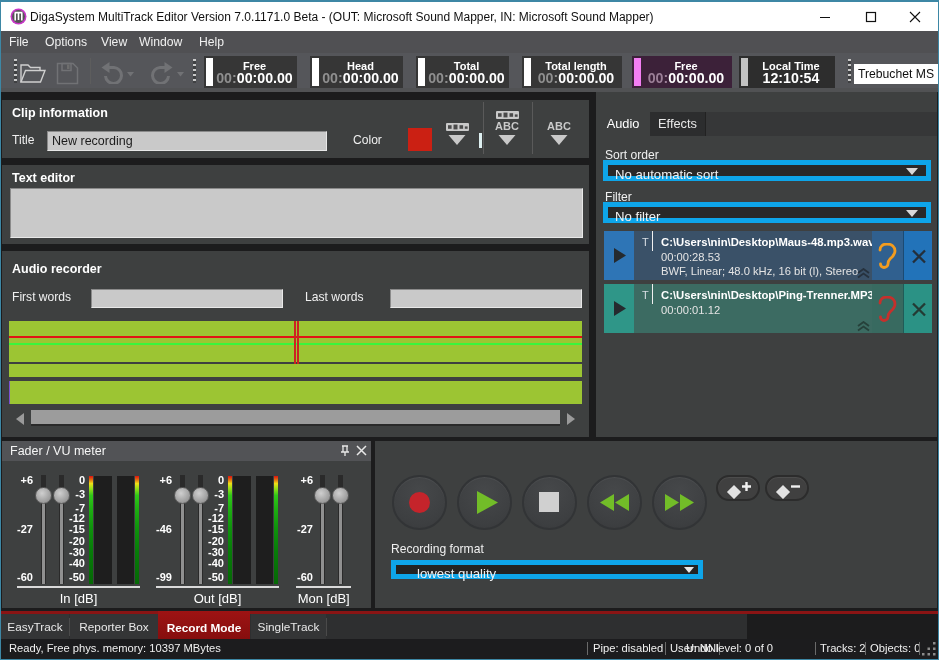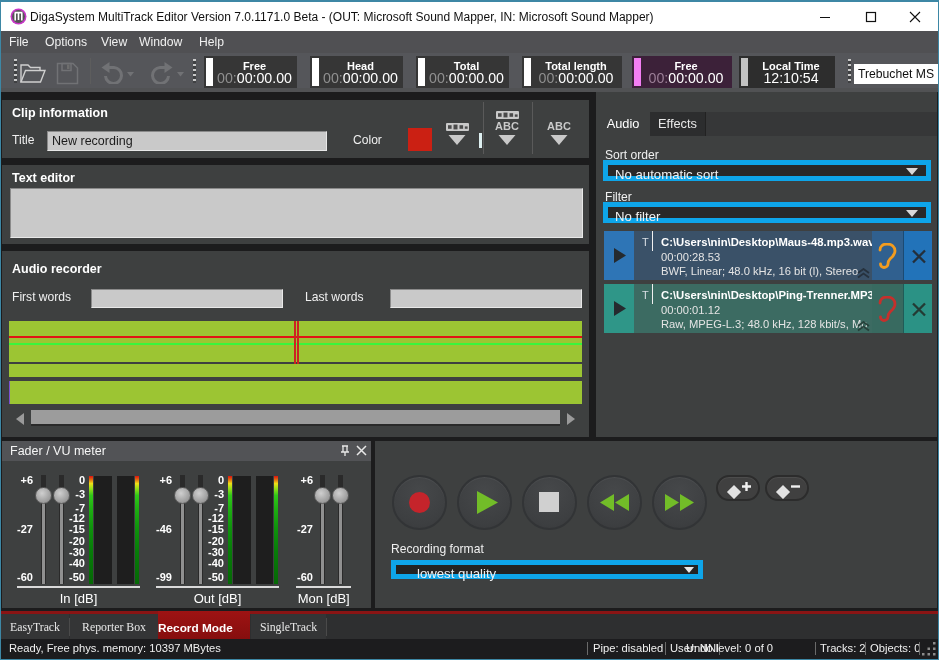--- a/index.html
+++ b/index.html
@@ -16,21 +16,21 @@
 #menubar span{position:absolute;top:4px;}
 
 #toolbar{left:1px;top:53px;width:937px;height:35px;background:#55565a;}
 #tbedge{left:1px;top:86px;width:937px;height:2px;background:#2e2f30;}
 #tbstrip2{left:1px;top:88px;width:937px;height:4px;background:#515254;}
 .grip{top:6px;width:3px;height:24px;background-image:repeating-linear-gradient(180deg,#c8c8c8 0 2px,#3f4042 2px 5px);}
 .tsep{top:5px;width:1px;height:26px;background:#5d5d5d;}
 .tbox{top:3px;height:32px;background:#363636;}
 .tbar{position:absolute;left:2px;top:2px;bottom:2px;width:7px;background:#fff;}
 .tlabel{position:absolute;left:10px;right:2px;top:4px;text-align:center;font-size:11px;font-weight:bold;color:#fff;}
-.ttime{position:absolute;left:10px;right:2px;top:14px;text-align:center;font-size:14.2px;font-weight:normal;color:#fff;}
+.ttime{position:absolute;left:10px;right:2px;top:14px;text-align:center;font-size:14.2px;font-weight:bold;color:#fff;}
 .tdim{color:#8f8f8f;}
 #trebuchet{left:853px;top:11px;width:84px;height:20px;background:#fff;color:#101010;font-size:12.2px;text-align:center;line-height:20px;}
 
 .sect{left:2px;width:587px;background:#3e4040;}
 .seclabel{position:absolute;left:10px;font-size:12.5px;font-weight:bold;color:#fff;}
 .lbl{font-size:12.1px;color:#f0f0f0;}
 .inp{background:#c9c9c9;border-top:1px solid #8a8a8a;border-left:1px solid #8a8a8a;border-right:1px solid #e8e8e8;border-bottom:1px solid #e8e8e8;}
 
 #clipboard{left:596px;top:92px;width:341px;height:345px;background:#3e4040;}
 .phead{position:absolute;left:0;top:0;width:100%;height:20px;background:#525356;}
@@ -55,21 +55,21 @@
 .strack .lower{position:absolute;left:1px;right:1px;bottom:0;background:#909090;}
 .knob{position:absolute;width:17px;height:17px;border-radius:50%;background:radial-gradient(circle at 40% 35%,#cfcfcf,#9a9a9a 70%,#7c7c7c);border:1px solid #5c5c5c;}
 .vustrip{position:absolute;width:4px;background:linear-gradient(180deg,#e01010 0%,#e06010 3%,#f0e018 7%,#a0e018 11%,#30c818 18%,#1faf12 30%,#0f930c 48%,#077c08 70%,#056805 100%);}
 .vubox{position:absolute;background:#1e1e1e;}
 .gline{position:absolute;height:2px;background:#dadada;}
 .glabel{position:absolute;font-size:13px;color:#fff;text-align:center;}
 .cbtn{position:absolute;width:55px;height:55px;border-radius:50%;background:radial-gradient(circle at 50% 30%,#46484a,#3d3f41 70%,#38393b);border:2px solid #323436;box-shadow:inset 0 1px 1px rgba(255,255,255,0.06);}
 .pill{position:absolute;width:44px;height:26px;border-radius:13px;background:#404040;border:2px solid #2c2c2c;box-shadow:inset 0 1px 1px rgba(255,255,255,0.07);}
 
 #redline{left:1px;top:611px;width:937px;height:3px;background:#8a1414;}
-#tabstrip{left:1px;top:614px;width:937px;height:25px;background:#2e2f30;color:#e8e8e8;font-size:11.8px;font-family:Liberation Serif, serif;}
+#tabstrip{left:1px;top:614px;width:746px;height:25px;background:#2e2f30;color:#e8e8e8;font-size:11.8px;}
 .tab{position:absolute;top:0;height:26px;line-height:26px;text-align:center;}
 .tabsep{position:absolute;top:4px;width:1px;height:18px;background:#4a4a4a;}
 #statusbar{left:1px;top:639px;width:937px;height:19px;background:#1c1c1e;color:#f0f0f0;font-size:11.2px;}
 .ssep{position:absolute;top:3px;width:1px;height:13px;background:#6a6a6a;}
 .sitem{position:absolute;top:3px;white-space:nowrap;}
 </style></head><body>
 <div id="win">
   <div id="winborder"></div>
 
   <div class="abs" id="titlebar">
@@ -268,21 +268,20 @@
       <div class="clipL" style="background:#2f9688;">
           <svg style="position:absolute;left:9px;top:16px;" width="14" height="17" viewBox="0 0 14 17">
             <path d="M1 1 L13 8.5 L1 16 Z" fill="#252a2e"></path>
           </svg>
         </div>
       <div class="clipM" style="background:#3c6b62;">
         <div class="tmark">T</div>
           <div class="vline"></div>
         <div class="fname">C:\Users\nin\Desktop\Ping-Trenner.MP3</div>
         <div class="fline" style="top:20px;">00:00:01.12</div>
-        <div class="fline" style="top:34px;">Raw, MPEG-L.3; 48.0 kHz, 128 kbit/s, Mo</div>
         <svg style="position:absolute;left:222px;top:37px;" width="15" height="11" viewBox="0 0 15 11">
             <path d="M2 5 L7.5 1 L13 5 M2 9.5 L7.5 5.5 L13 9.5" fill="none" stroke="#26413a" stroke-width="1.8"></path>
           </svg>
       </div>
       <div class="clipE" style="background:#386a60;">
         <svg style="position:absolute;left:6px;top:12px;" width="19" height="26" viewBox="0 0 19 26">
           <path d="M2 7 C2 3 5 1 9 1 C14 1 17 4 17 8 C17 12 14 14 12 16 C10 18 10 19 10 21 C10 23 8 24.5 6 24.5 C4 24.5 2.5 23 2.5 21" fill="none" stroke="#c5302c" stroke-width="2.8" stroke-linecap="round"></path>
         </svg>
       </div>
       <div class="clipX" style="background:#2b9285;">
@@ -410,21 +409,21 @@
 
   <div class="abs" id="redline"></div>
   <div class="abs" id="tabstrip">
     <div class="tab" style="left:0;width:68px;background:#343536;">EasyTrack</div>
     <div class="tabsep" style="left:68px;"></div>
     <div class="tab" style="left:69px;width:88px;background:#343536;">Reporter Box</div>
     <div class="tab" style="left:250px;width:75px;background:#343536;">SingleTrack</div>
     <div class="tabsep" style="left:325px;"></div>
   </div>
   <div class="abs" style="left:158px;top:611px;width:92px;height:28px;background:linear-gradient(180deg,#9e1313,#860e0e);z-index:5;">
-    <div style="position:absolute;left:0;top:10px;width:92px;text-align:left;font-size:11.8px;font-weight:bold;color:#fff;font-family:'Liberation Sans',sans-serif;">Record Mode</div>
+    <div style="position:absolute;left:0;top:10px;width:92px;text-align:center;font-size:11.8px;font-weight:bold;color:#fff;font-family:'Liberation Sans',sans-serif;">Record Mode</div>
   </div>
   <div class="abs" id="statusbar">
     <div class="sitem" style="left:8px;">Ready, Free phys. memory: 10397 MBytes</div>
     <div class="ssep" style="left:586px;"></div>
     <div class="sitem" style="left:592px;">Pipe: disabled</div>
     <div class="ssep" style="left:664px;"></div>
     <div class="sitem" style="left:669px;">User: NNI</div>
     <div class="ssep" style="left:718px;"></div>
     <div class="sitem" style="left:685px;">Undo level: 0 of 0</div>
     <div class="ssep" style="left:814px;"></div>

